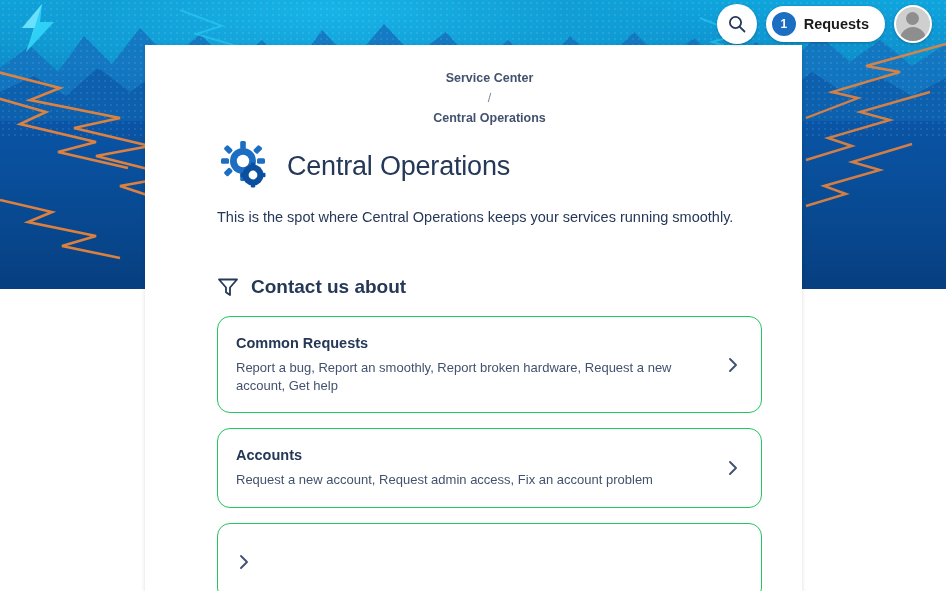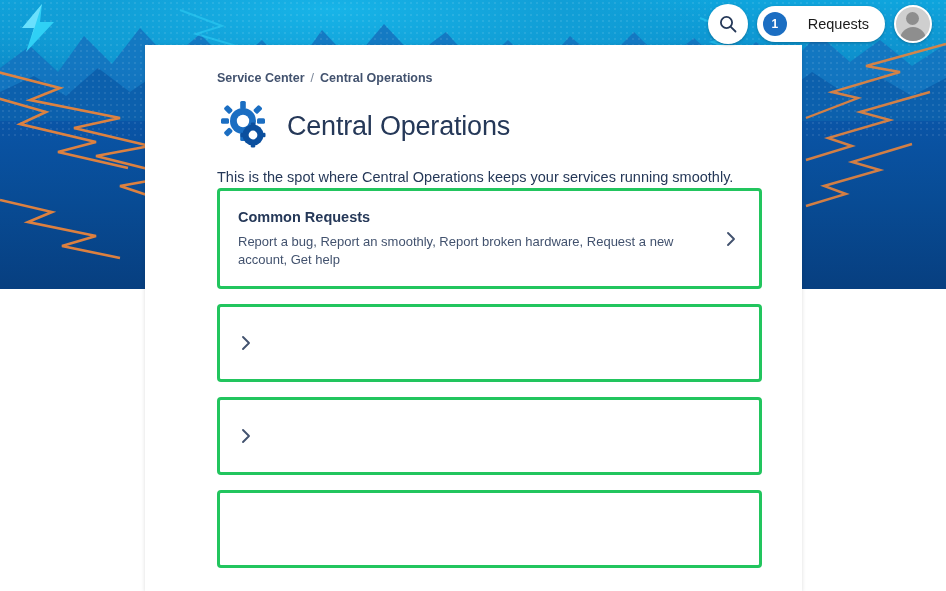--- a/index.html
+++ b/index.html
@@ -94,22 +94,21 @@
     border-radius: 50%;
     background: #1b6ec2;
     color: #fff;
     font-size: 12px;
     display: flex; align-items: center; justify-content: center;
     font-weight: 600;
   }
   .requests-label {
     font-size: 14.5px;
     color: #1a1a1a;
-    font-weight: 400;
-    margin-left: 13px;
+    font-weight: 700;
   }
   .avatar {
     width: 38px; height: 38px;
     border-radius: 50%;
     background: #cfcfcf;
     border: 2px solid #ffffff;
     overflow: hidden;
     position: relative;
     cursor: pointer;
     box-shadow: 0 1px 3px rgba(0,0,0,0.25);
@@ -142,20 +141,21 @@
   }
 
   .breadcrumb {
     font-size: 12.5px;
     color: #42526e;
     font-weight: 700;
     margin-bottom: 14px;
     display: flex;
     gap: 6px;
     align-items: center;
+    flex-direction: column;
   }
   .breadcrumb a {
     color: #42526e;
     text-decoration: none;
     cursor: pointer;
   }
   .breadcrumb .sep { color: #7a8699; font-weight: 400; }
   .breadcrumb .current { color: #42526e; }
 
   .title-row {
@@ -168,38 +168,39 @@
   .portal-title {
     font-size: 27px;
     color: #253858;
     font-weight: 400;
     letter-spacing: -0.2px;
   }
   .portal-desc {
     font-size: 14.5px;
     color: #253858;
     line-height: 1.45;
+    margin-bottom: 48px;
   }
 
   .section-head {
     display: flex;
     align-items: center;
     gap: 12px;
     margin-bottom: 18px;
   }
   .section-title {
     font-size: 19px;
     color: #253858;
     font-weight: 700;
   }
 
   .req-list { display: flex; flex-direction: column; gap: 15px; }
   .req-card {
-    border: 3px solid #22c55e;
-    border-radius: 4px;
+    border: 1px solid #22c55e;
+    border-radius: 13px;
     background: #fff;
     padding: 18px 20px 18px 18px;
     display: flex;
     align-items: center;
     justify-content: space-between;
     cursor: pointer;
     min-height: 78px;
   }
   .req-text { padding-right: 12px; }
   .req-name {
@@ -301,34 +302,44 @@
           <rect x="33.8" y="43" width="4.4" height="5.5" rx="1.2"></rect>
           <rect x="23.5" y="33.8" width="5.5" height="4.4" rx="1.2"></rect>
           <rect x="43" y="33.8" width="5.5" height="4.4" rx="1.2"></rect>
         </g>
       </svg>
       <div class="portal-title">Central Operations</div>
     </div>
 
     <div class="portal-desc">This is the spot where Central Operations keeps your services running smoothly.</div>
 
+    <div class="section-head">
+      <svg width="22" height="22" viewBox="0 0 22 22">
+        <path d="M2 3.5 L20 3.5 L13 11.5 L13 19 L9 16.2 L9 11.5 Z" fill="none" stroke="#253858" stroke-width="1.8" stroke-linejoin="round"></path>
+      </svg>
+      <div class="section-title">Contact us about</div>
+    </div>
 
     <div class="req-list">
 
       <div class="req-card">
         <div class="req-text">
           <div class="req-name">Common Requests</div>
           <div class="req-sub">Report a bug, Report an smoothly, Report broken hardware, Request a new account, Get help</div>
         </div>
         <svg class="chevron" width="16" height="16" viewBox="0 0 16 16">
           <polyline points="5,2 11,8 5,14" fill="none" stroke="#42526e" stroke-width="1.9" stroke-linecap="round" stroke-linejoin="round"></polyline>
         </svg>
       </div>
 
       <div class="req-card">
+        <div class="req-text">
+          <div class="req-name">Accounts</div>
+          <div class="req-sub">Request a new account, Request admin access, Fix an account problem</div>
+        </div>
         <svg class="chevron" width="16" height="16" viewBox="0 0 16 16">
           <polyline points="5,2 11,8 5,14" fill="none" stroke="#42526e" stroke-width="1.9" stroke-linecap="round" stroke-linejoin="round"></polyline>
         </svg>
       </div>
 
       <div class="req-card">
         <svg class="chevron" width="16" height="16" viewBox="0 0 16 16">
           <polyline points="5,2 11,8 5,14" fill="none" stroke="#42526e" stroke-width="1.9" stroke-linecap="round" stroke-linejoin="round"></polyline>
         </svg>
       </div>

